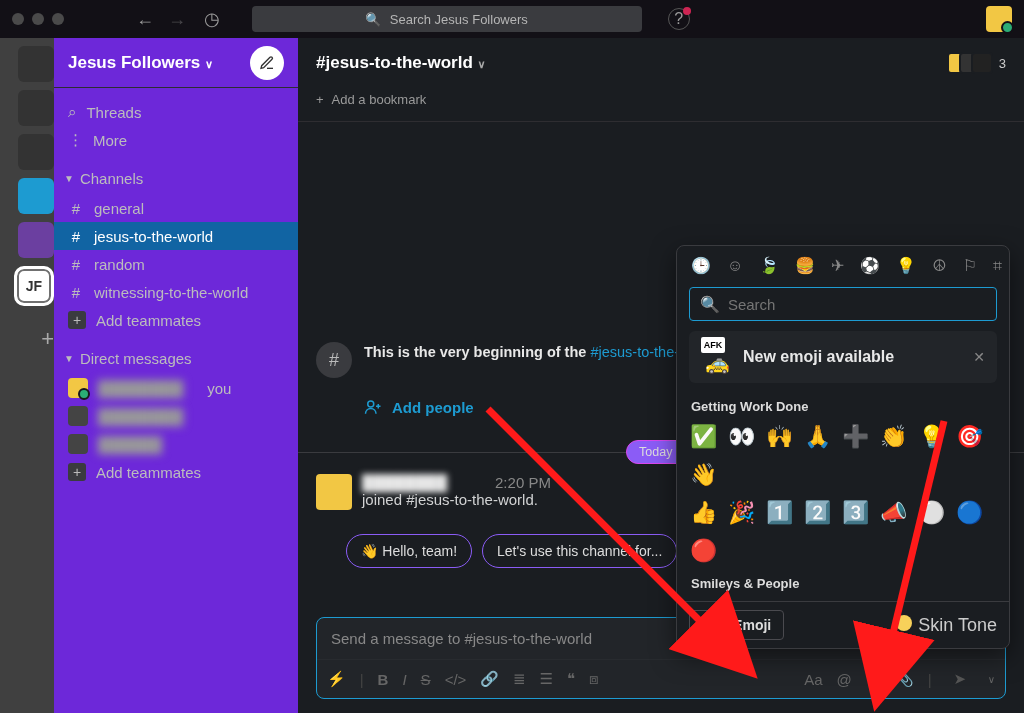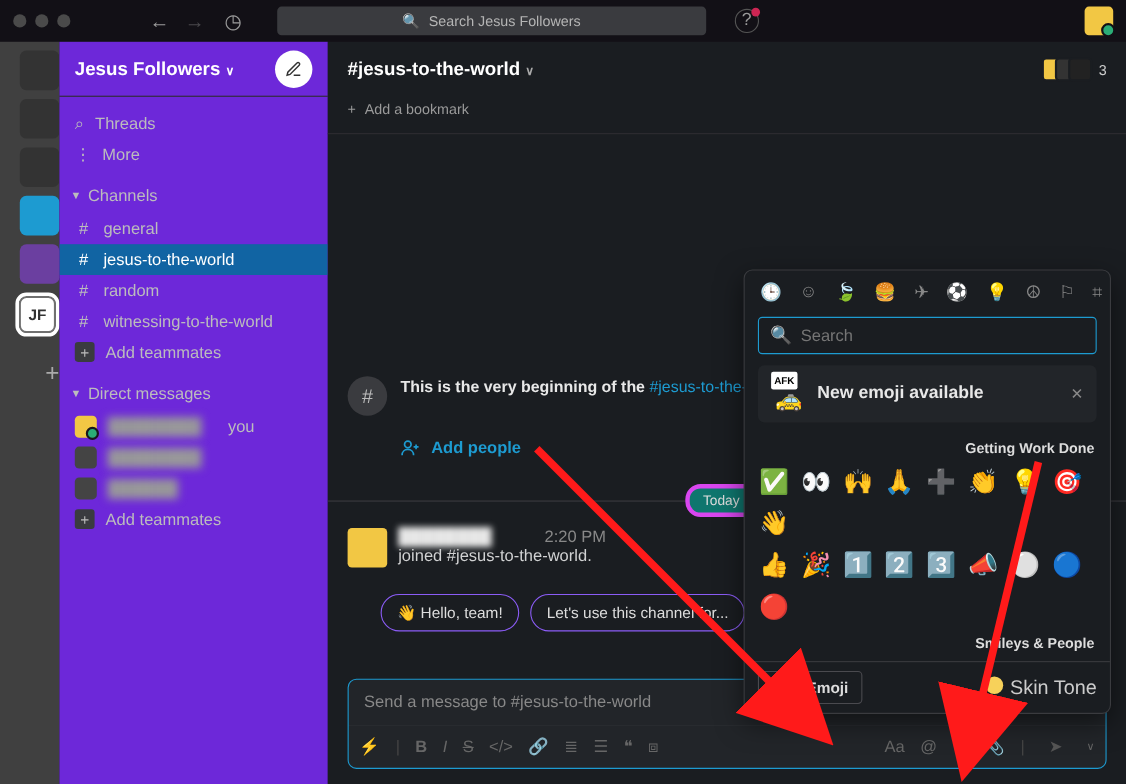--- a/index.html
+++ b/index.html
@@ -45,21 +45,21 @@
 .bookmark { padding: 4px 18px 14px; color: #9a9a9a; font-size: 13px; display: flex; align-items: center; gap: 8px; border-bottom: 1px solid #2e2d31; }
 .scroll-area { flex: 1; overflow: hidden; position: relative; padding: 0 18px; }
 .intro { display: flex; gap: 12px; margin-top: 220px; }
 .intro-icon { width: 36px; height: 36px; border-radius: 50%; background: #3a3b3f; display: flex; align-items: center; justify-content: center; color: #bbb; font-size: 18px; }
 .intro-text { color: #ababad; font-size: 14.5px; line-height: 1.5; }
 .intro-text b { color: #e8e8e8; }
 .link { color: #1d9bd1; }
 .add-people { margin: 20px 0 0 48px; color: #1d9bd1; font-size: 15px; display: flex; align-items: center; gap: 10px; font-weight: 600; }
 .divider-today { display: flex; align-items: center; margin: 24px -18px 10px; }
 .divider-today::before, .divider-today::after { content: ""; flex: 1; height: 1px; background: #3a3b3f; }
-.pill { border: 4px solid #d946ef; border-radius: 14px; padding: 4px 12px; font-size: 12.5px; color: #ddd; background: #0f766e; display: flex; align-items: center; gap: 4px; }
+.pill { border: 1px solid #d946ef; border-radius: 14px; padding: 4px 12px; font-size: 12.5px; color: #ddd; background: #8b5cf6; display: flex; align-items: center; gap: 4px; }
 .msg { display: flex; gap: 10px; margin-top: 6px; }
 .msg-av { width: 36px; height: 36px; background: #f2c744; border-radius: 4px; }
 .msg-body { font-size: 15px; }
 .msg-head { display: flex; align-items: baseline; gap: 8px; }
 .msg-name { font-weight: 700; color: #e8e8e8; filter: blur(3px); }
 .msg-time { font-size: 15px; color: #888; margin-left: 40px; }
 .suggestions { display: flex; gap: 10px; margin: 24px 0 0 30px; }
 .sugg { border: 1px solid #8b5cf6; border-radius: 20px; padding: 8px 14px; font-size: 14px; color: #ddd; }
 .composer { margin: 14px 18px; border: 1px solid #1d9bd1; border-radius: 8px; background: #222529; }
 .composer-input { padding: 12px 14px; color: #888; font-size: 15px; }
@@ -68,21 +68,21 @@
 .send-btn { width: 28px; height: 26px; background: transparent; display: flex; align-items: center; justify-content: center; color: #555; }
 .emoji-picker { position: absolute; right: 14px; bottom: 64px; width: 334px; height: 404px; background: #1a1d21; border: 1px solid #3a3b3f; border-radius: 8px; box-shadow: 0 8px 24px rgba(0,0,0,0.5); display: flex; flex-direction: column; z-index: 50; }
 .ep-tabs { display: flex; align-items: center; gap: 16px; padding: 10px 14px 8px; color: #888; font-size: 16px; }
 .ep-search { margin: 4px 12px 10px; border: 1px solid #1d9bd1; background: #1a1d21; border-radius: 4px; height: 34px; display: flex; align-items: center; padding: 0 10px; gap: 8px; color: #888; }
 .ep-search input { flex: 1; background: none; border: none; outline: none; color: #ddd; font-size: 15px; }
 .ep-banner { margin: 0 12px 10px; background: #222529; border-radius: 6px; padding: 10px 12px; display: flex; align-items: center; gap: 10px; position: relative; }
 .banner-icons { position: relative; width: 32px; height: 32px; }
 .banner-icons .afk { position: absolute; top: -4px; left: 0; width: 24px; height: 16px; background: #fff; color: #000; font-size: 9px; font-weight: 700; display: flex; align-items: center; justify-content: center; border-radius: 2px; }
 .banner-icons .taxi { position: absolute; bottom: -2px; left: 4px; font-size: 20px; }
 .banner-close { margin-left: auto; color: #888; font-size: 14px; cursor: pointer; }
-.ep-section-label { padding: 6px 14px 4px; font-weight: 700; font-size: 13px; color: #ddd; text-align: right; }
+.ep-section-label { padding: 6px 14px 4px; font-weight: 700; font-size: 13px; color: #ddd; }
 .ep-grid { display: flex; flex-wrap: wrap; padding: 2px 10px; gap: 4px; }
 .ep-cell { width: 34px; height: 34px; display: flex; align-items: center; justify-content: center; font-size: 22px; border-radius: 4px; cursor: pointer; }
 .ep-scroll { flex: 1; overflow: hidden; }
 .ep-footer { border-top: 1px solid #3a3b3f; padding: 8px 12px; display: flex; align-items: center; }
 .add-emoji-btn { border: 1px solid #4a4a4f; background: none; color: #ddd; padding: 6px 12px; border-radius: 4px; font-size: 14px; font-weight: 600; }
 .skin-tone { margin-left: auto; color: #ccc; font-size: 18px; display: flex; align-items: flex-start; gap: 6px; }
 .skin-dot { width: 16px; height: 16px; border-radius: 50%; background: #f7d15a; }
 .arrow { position: absolute; z-index: 60; pointer-events: none; }
 .arrow svg { overflow: visible; }
 </style>

